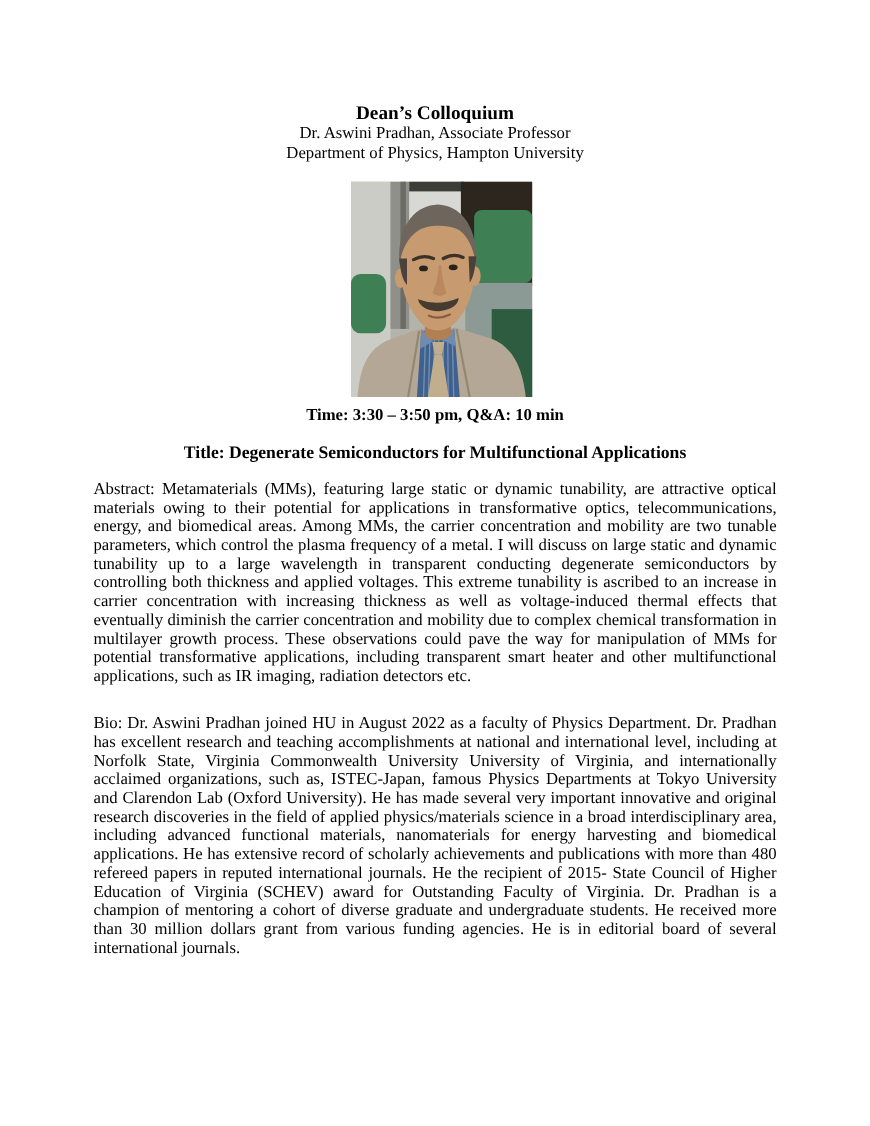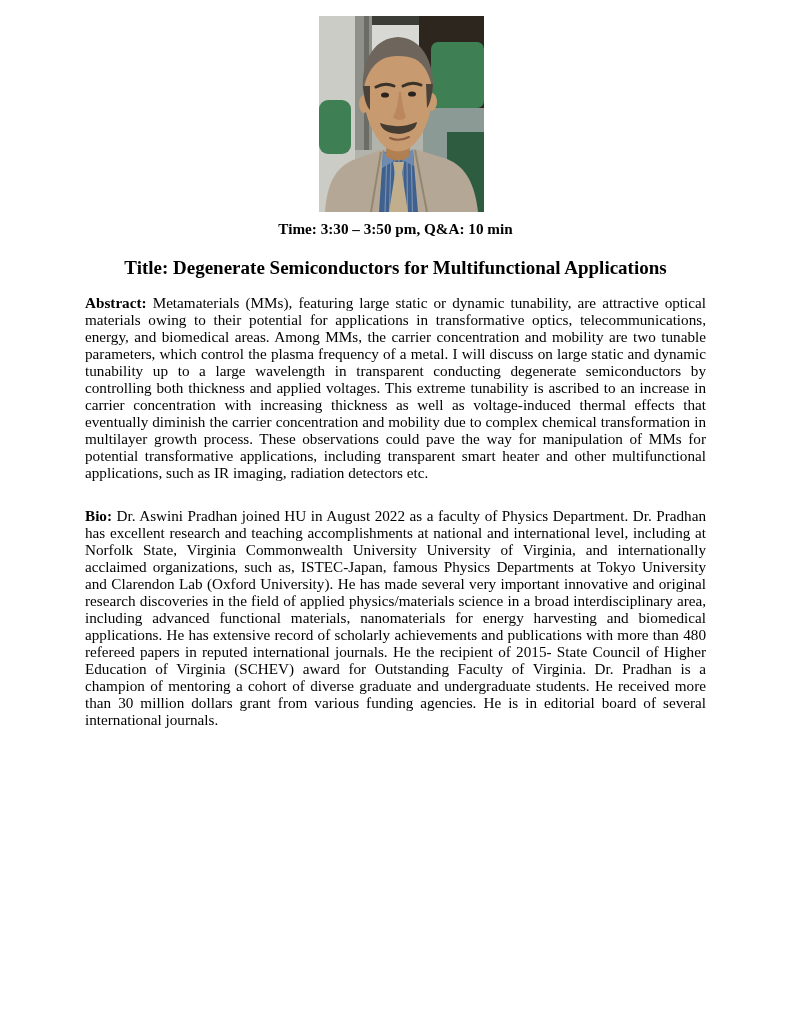--- a/index.html
+++ b/index.html
@@ -15,33 +15,38 @@
   .header { margin-top: 92px; text-align: center; }
   .doc-title { font-size: 17.5px; font-weight: bold; margin: 0; line-height: 20px; }
   .sub { font-size: 15.2px; margin: 0; line-height: 18.5px; }
 
   .photo-wrap { text-align: center; margin-top: 16px; height: 196px; }
   svg.photo { display: inline-block; margin-left: 12px; }
 
   .event { margin-top: 8px; text-align: center; font-weight: bold; font-size: 15.2px; }
   .event p { margin: 0; line-height: 17.8px; }
 
-  .talk-title { text-align: center; font-weight: bold; font-size: 19px; margin-bottom: 0; }
+  .talk-title { text-align: center; font-weight: bold; font-size: 16px; margin-bottom: 0; }
 
   .para { margin: 0; text-align: justify; font-size: 15.2px; line-height: 17px; }
   .abstract { margin-top: 15px; }
   .bio { margin-top: 26px; }
-  .para strong { font-weight: bold; }
+  .para strong { font-weight: normal; }
 </style>
 </head>
 <body>
 
 <div class="page">
   <div class="content">
 
+    <div class="header">
+      <p class="doc-title">Dean’s Colloquium</p>
+      <p class="sub">Dr. Aswini Pradhan, Associate Professor</p>
+      <p class="sub">Department of Physics, Hampton University</p>
+    </div>
 
     <div class="photo-wrap">
       <svg class="photo" viewBox="0 0 165 196" width="165" height="196" preserveAspectRatio="none" role="img" aria-label="Portrait photo of Dr. Aswini Pradhan seated in an office wearing a beige suit, blue striped shirt and tan tie, with green chairs and a dark cabinet in the background">
         <g>
           <rect x="0" y="0" width="165" height="196" fill="#b2b4ac"></rect>
           <rect x="0" y="0" width="36" height="196" fill="#cbccc6"></rect>
           <rect x="36" y="0" width="17" height="134" fill="#8f9089"></rect>
           <rect x="45" y="0" width="5" height="134" fill="#6b6c65"></rect>
           <rect x="53" y="0" width="50" height="62" fill="#d8d9d4"></rect>
           <rect x="53" y="0" width="50" height="9" fill="#3d3d37"></rect>

